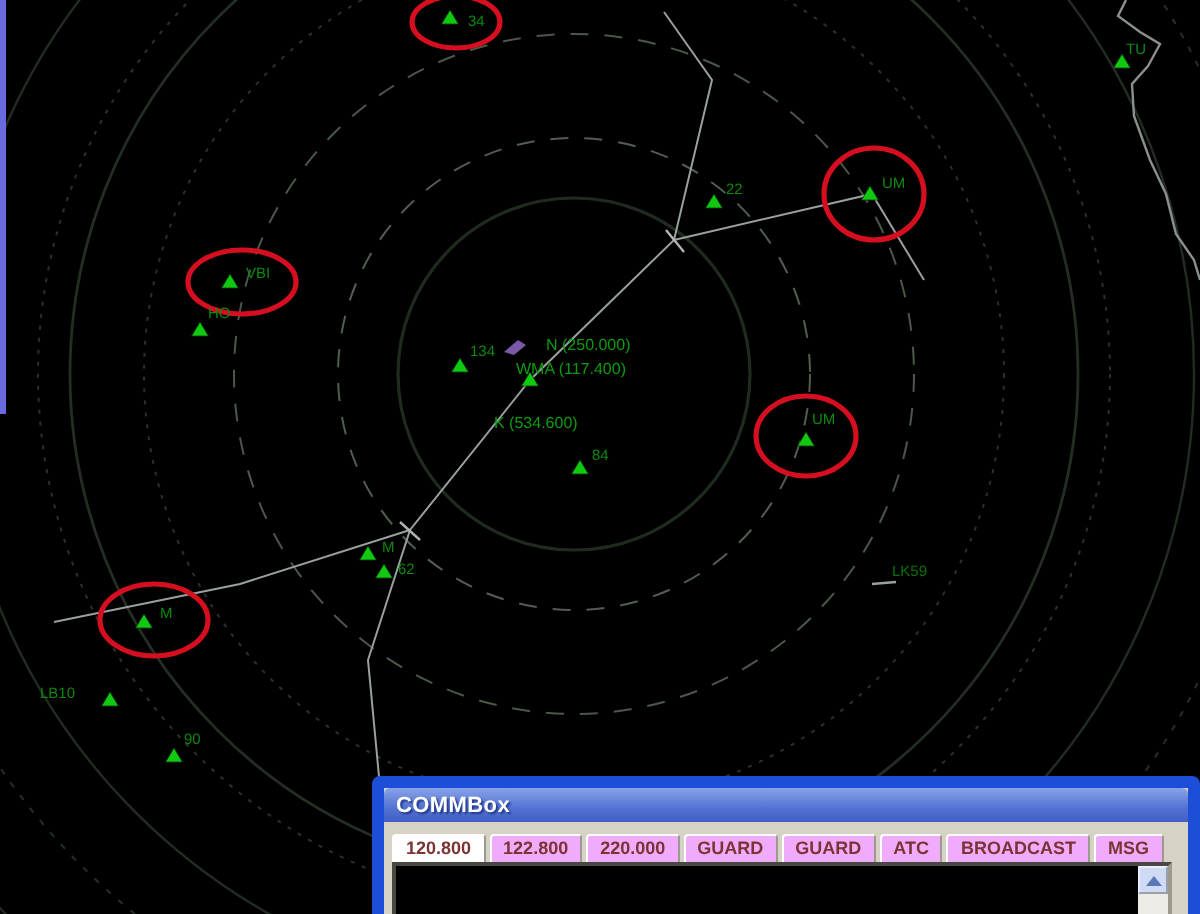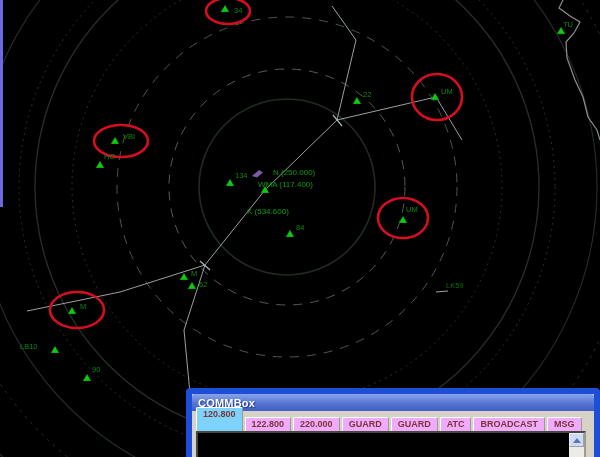--- a/index.html
+++ b/index.html
@@ -15,21 +15,21 @@
   .titlebar{height:17px;border-radius:3px 3px 0 0;
             background:linear-gradient(#89a3e8,#5272d2 60%,#415fc4);
             display:flex;align-items:center;padding-left:6px;}
   .titlebar span{color:#fff;font-size:11px;font-weight:bold;
                  text-shadow:1px 1px 1px #23388a;letter-spacing:0.2px;}
   .tabstrip{display:flex;align-items:flex-end;height:18px;padding:2px 2px 0 4px;}
   .tab{background:#f0abfc;border:1px solid #9c9a8e;border-bottom:none;
        border-top-color:#fff;border-left-color:#fff;
        padding:1px 6px 2px 6px;margin-right:2px;font-size:9px;font-weight:bold;
        color:#7b3434;border-radius:2px 2px 0 0;white-space:nowrap;cursor:default;}
-  .tab.selected{background:#7dd3fc;padding-bottom:13px;position:relative;top:1px;
+  .tab.selected{background:#ffffff;padding-bottom:3px;position:relative;top:1px;
                 box-shadow:0 -1px 0 #fff inset;}
   .msgarea{position:absolute;left:4px;right:8px;top:37px;bottom:6px;
            background:#000;border:2px inset #9c9a8e;box-sizing:border-box;}
   .scrollbar{position:absolute;right:0;top:0;bottom:0;width:15px;background:#ecebe5;}
   .sb-btn{position:absolute;left:0;width:15px;height:14px;background:#cfdaf5;
           border:1px outset #e8eefc;box-sizing:border-box;}
   .sb-btn.up{top:0;}
   .sb-btn.down{bottom:0;}
   .arrow{position:absolute;left:3px;width:0;height:0;border-left:4px solid transparent;
          border-right:4px solid transparent;}

